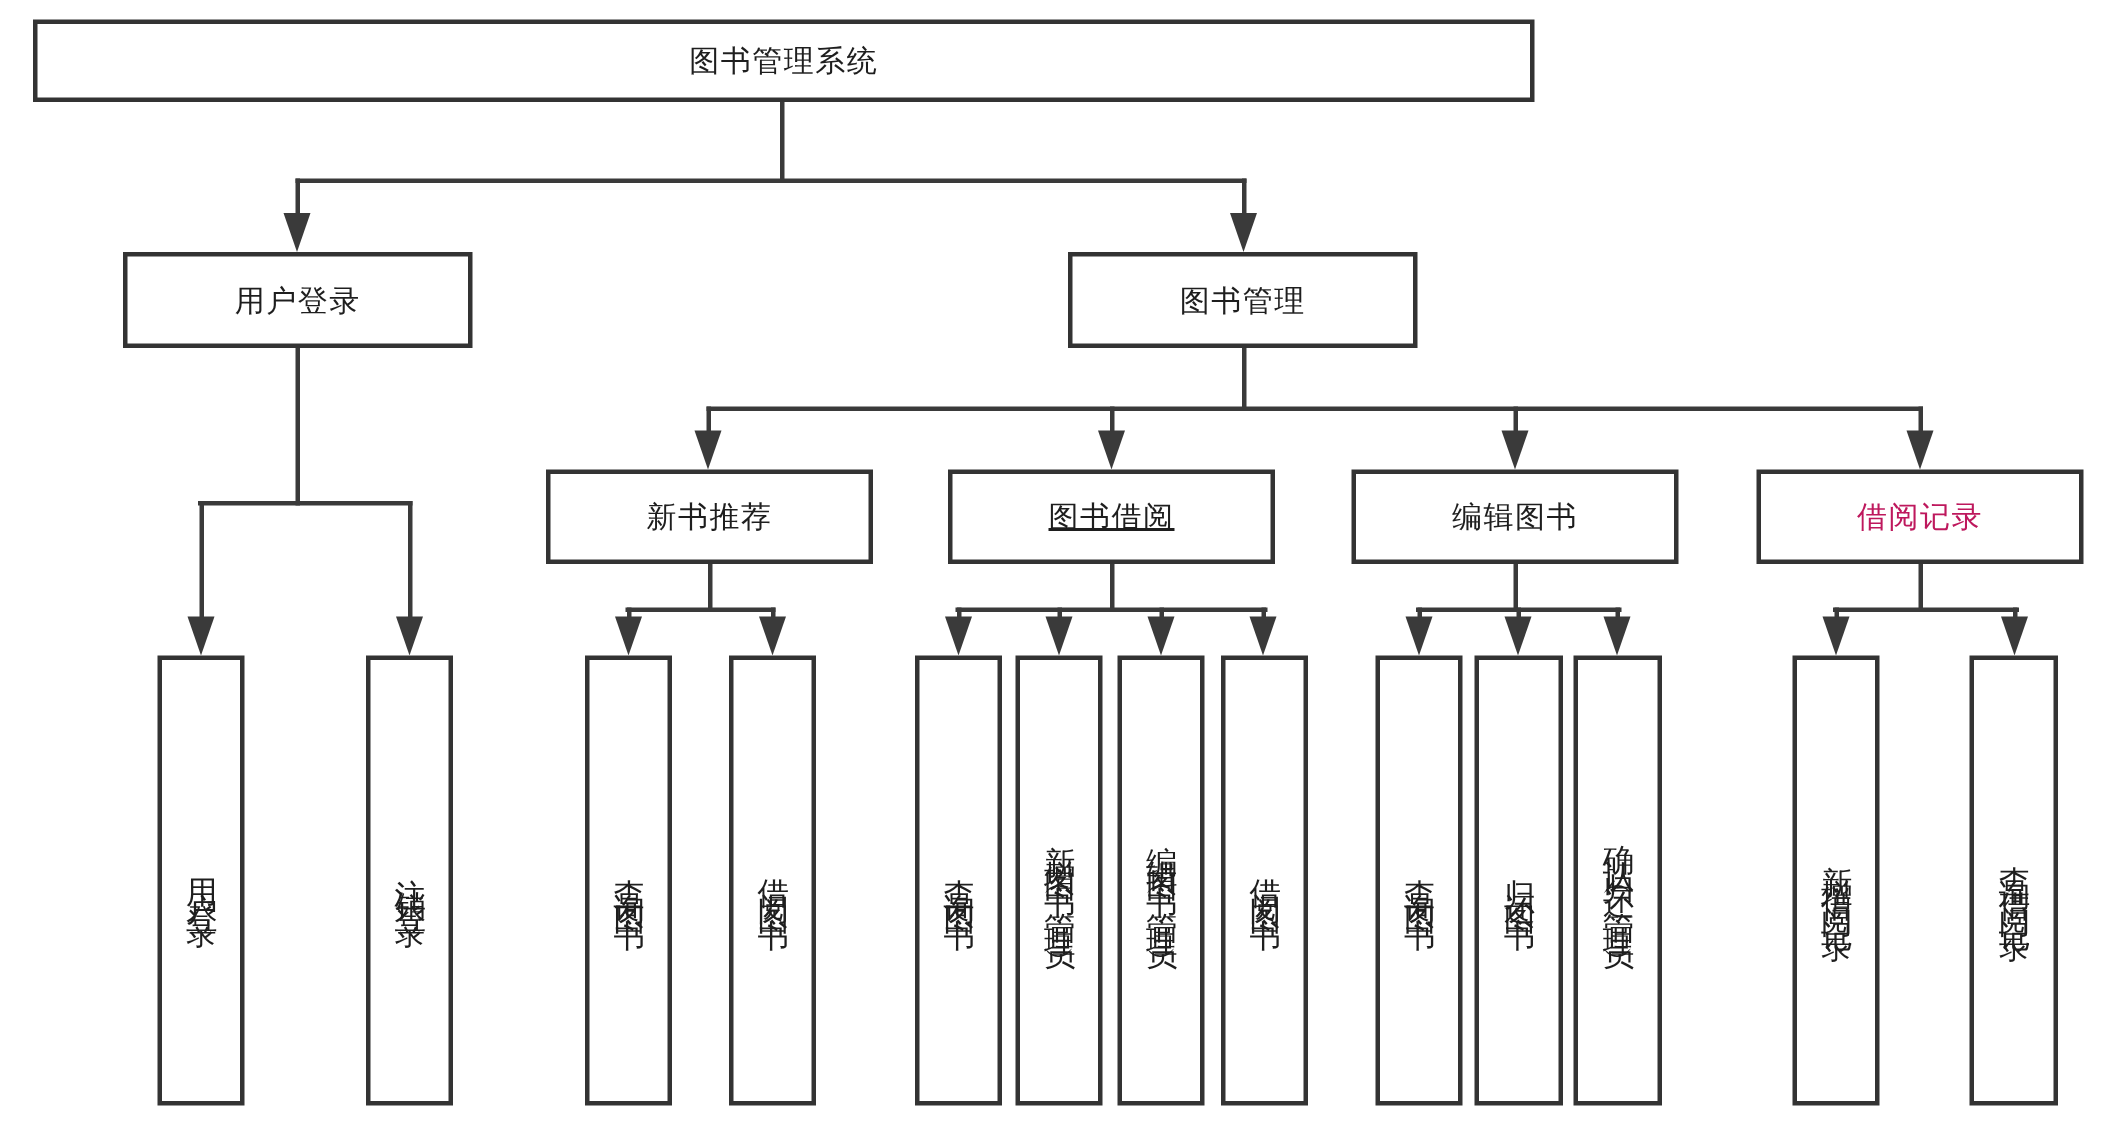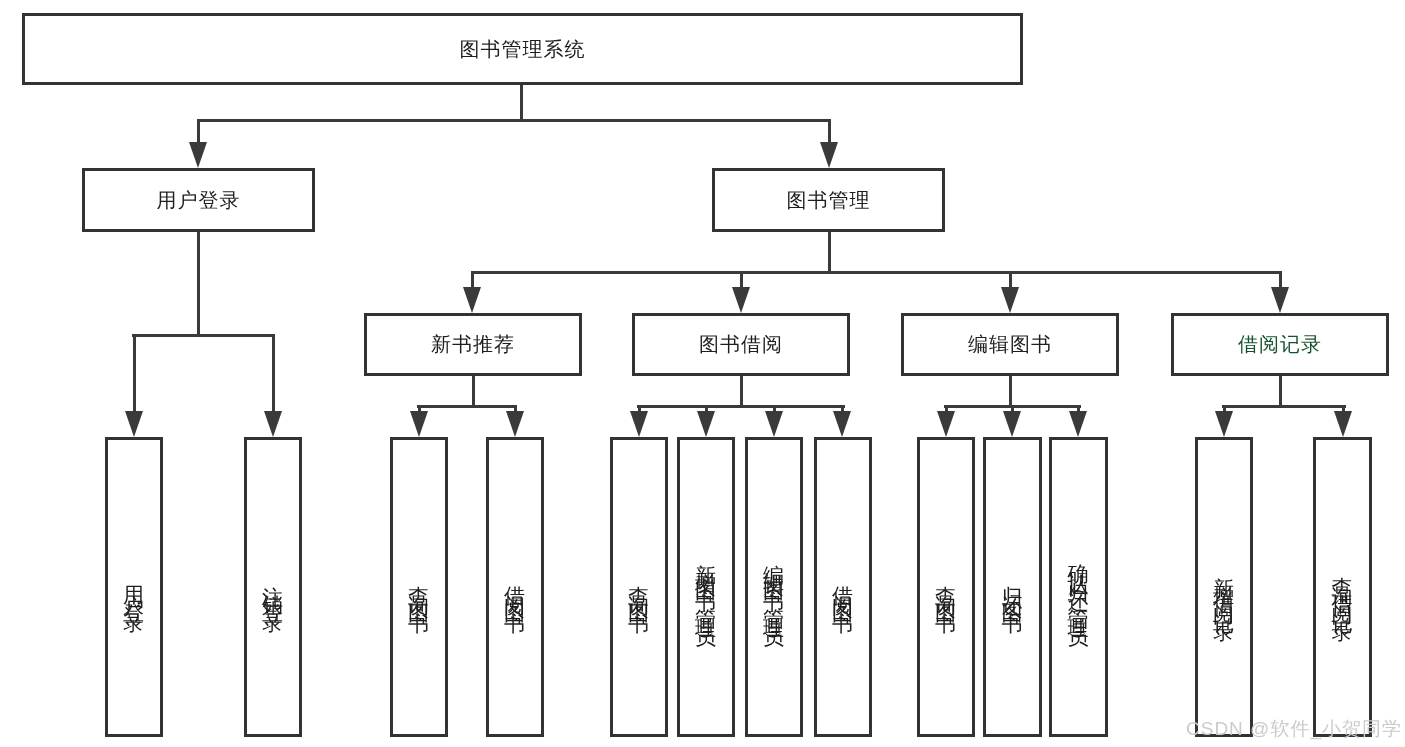--- a/index.html
+++ b/index.html
@@ -52,21 +52,20 @@
     color: #c9cbce;
     white-space: nowrap;
     z-index: 5;
     letter-spacing: 1px;
   }
 </style>
 </head>
 <body>
 
 <div class="canvas">
-  <div class="watermark" style="color: rgb(201, 203, 206);">CSDN @软件_小贺同学</div>
 <div class="line" style="left: 519.5px; top: 66px; width: 3px; height: 56px; background: rgb(58, 58, 58);"></div>
     <div class="line" style="left: 197px; top: 118.5px; width: 634px; height: 3px; background: rgb(58, 58, 58);"></div>
     <div class="line" style="left: 196.5px; top: 119px; width: 3px; height: 28px; background: rgb(58, 58, 58);"></div>
     <div class="line" style="left: 827.5px; top: 119px; width: 3px; height: 28px; background: rgb(58, 58, 58);"></div>
     <div class="line" style="left: 827.5px; top: 230px; width: 3px; height: 44px; background: rgb(58, 58, 58);"></div>
     <div class="line" style="left: 471px; top: 270.5px; width: 811px; height: 3px; background: rgb(58, 58, 58);"></div>
     <div class="line" style="left: 470.5px; top: 271px; width: 3px; height: 22px; background: rgb(58, 58, 58);"></div>
     <div class="line" style="left: 739.5px; top: 271px; width: 3px; height: 22px; background: rgb(58, 58, 58);"></div>
     <div class="line" style="left: 1008.5px; top: 271px; width: 3px; height: 22px; background: rgb(58, 58, 58);"></div>
     <div class="line" style="left: 1278.5px; top: 271px; width: 3px; height: 22px; background: rgb(58, 58, 58);"></div>
@@ -105,39 +104,39 @@
     <div class="arrow" style="left: 506px; top: 411px; border-top-color: rgb(58, 58, 58);"></div>
     <div class="arrow" style="left: 630px; top: 411px; border-top-color: rgb(58, 58, 58);"></div>
     <div class="arrow" style="left: 697px; top: 411px; border-top-color: rgb(58, 58, 58);"></div>
     <div class="arrow" style="left: 765px; top: 411px; border-top-color: rgb(58, 58, 58);"></div>
     <div class="arrow" style="left: 833px; top: 411px; border-top-color: rgb(58, 58, 58);"></div>
     <div class="arrow" style="left: 937px; top: 411px; border-top-color: rgb(58, 58, 58);"></div>
     <div class="arrow" style="left: 1003px; top: 411px; border-top-color: rgb(58, 58, 58);"></div>
     <div class="arrow" style="left: 1069px; top: 411px; border-top-color: rgb(58, 58, 58);"></div>
     <div class="arrow" style="left: 1215px; top: 411px; border-top-color: rgb(58, 58, 58);"></div>
     <div class="arrow" style="left: 1334px; top: 411px; border-top-color: rgb(58, 58, 58);"></div>
-    <div class="node h" style="left: 22px; top: 13px; width: 1001px; height: 72px; border-color: rgb(51, 51, 51); color: rgb(30, 30, 30);">
+    <div class="node h" style="left: 22px; top: 13px; width: 1001px; height: 55px; border-color: rgb(51, 51, 51); color: rgb(30, 30, 30);">
       <span class="lbl">图书管理系统</span>
     </div>
     <div class="node h" style="left: 82px; top: 168px; width: 233px; height: 64px; border-color: rgb(51, 51, 51); color: rgb(30, 30, 30);">
       <span class="lbl">用户登录</span>
     </div>
     <div class="node h" style="left: 364px; top: 313px; width: 218px; height: 63px; border-color: rgb(51, 51, 51); color: rgb(30, 30, 30);">
       <span class="lbl">新书推荐</span>
     </div>
     <div class="node h" style="left: 712px; top: 168px; width: 233px; height: 64px; border-color: rgb(51, 51, 51); color: rgb(30, 30, 30);">
       <span class="lbl">图书管理</span>
     </div>
-    <div class="node h" style="left: 632px; top: 313px; width: 218px; height: 63px; border-color: rgb(51, 51, 51); color: rgb(30, 30, 30);">
+    <div class="node h" style="left: 632px; top: 313px; width: 218px; height: 63px; border-color: rgb(51, 51, 51); color: rgb(30, 30, 30); text-decoration: underline;">
       <span class="lbl">图书借阅</span>
     </div>
     <div class="node h" style="left: 901px; top: 313px; width: 218px; height: 63px; border-color: rgb(51, 51, 51); color: rgb(30, 30, 30);">
       <span class="lbl">编辑图书</span>
     </div>
-    <div class="node h" style="left: 1171px; top: 313px; width: 218px; height: 63px; border-color: rgb(51, 51, 51); color: #14532d;">
+    <div class="node h" style="left: 1171px; top: 313px; width: 218px; height: 63px; border-color: rgb(51, 51, 51); color: #be185d;">
       <span class="lbl">借阅记录</span>
     </div>
     <div class="node v" style="left: 105px; top: 437px; width: 58px; height: 300px; border-color: rgb(51, 51, 51); color: rgb(30, 30, 30);">
       <span class="lbl">用户登录</span>
     </div>
     <div class="node v" style="left: 244px; top: 437px; width: 58px; height: 300px; border-color: rgb(51, 51, 51); color: rgb(30, 30, 30);">
       <span class="lbl">注销登录</span>
     </div>
     <div class="node v" style="left: 390px; top: 437px; width: 58px; height: 300px; border-color: rgb(51, 51, 51); color: rgb(30, 30, 30);">
       <span class="lbl">查询图书</span>

